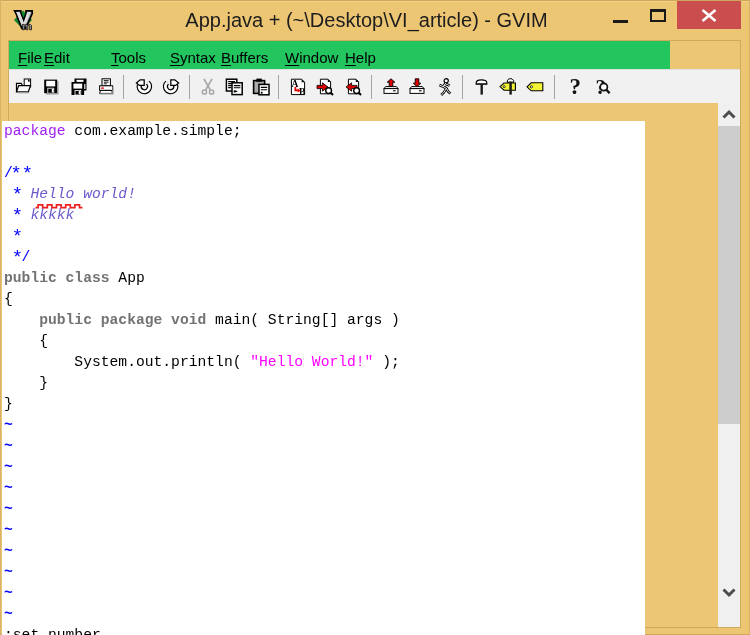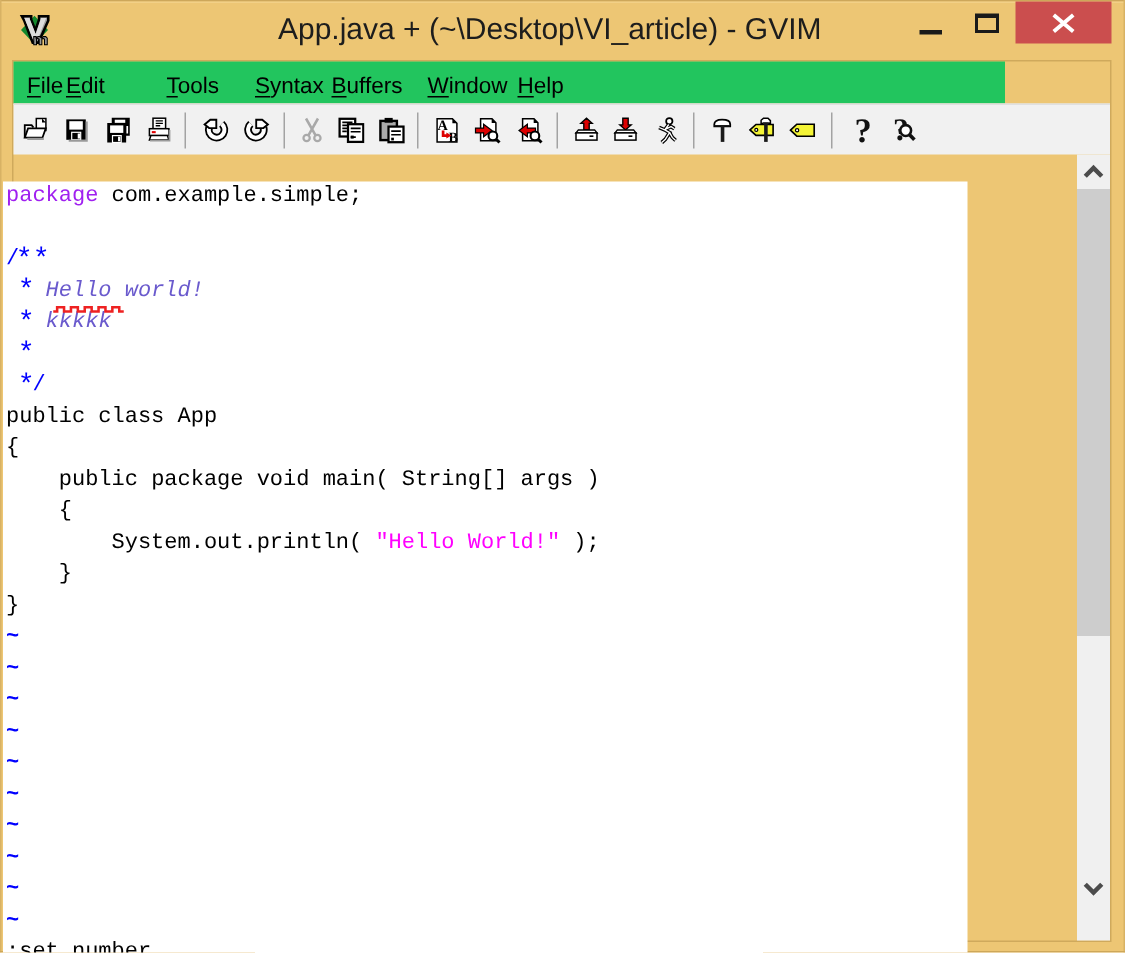--- a/index.html
+++ b/index.html
@@ -17,21 +17,21 @@
   .mi{position:absolute;top:0;height:28px;line-height:33px;font-size:15px;color:#000;}
   .mi u{text-decoration:underline;text-underline-offset:2px;}
   
   #toolbar{left:9px;top:69px;width:731px;height:34px;background:#f1f1f1;border-top:1px solid #e0e0e0;box-sizing:border-box;}
   .tbi{position:absolute;top:8px;width:18px;height:18px;}
   .tsep{position:absolute;top:5px;width:1px;height:24px;background:#a3a3a3;}
   
   #textarea{left:2px;top:103px;width:643px;height:524px;background:#fff;margin-top:18px;}
   #code{position:absolute;left:2px;top:0;margin:0;font-family:"Liberation Mono",monospace;
         font-size:14.67px;line-height:21px;white-space:pre;color:#000;}
-  .kw{color:#000000;font-weight:normal;}
+  .kw{color:#737373;font-weight:bold;}
   .pp{color:#a020f0;}
   .cm{color:#0000ff;}
   .sp{color:#6a5acd;font-style:italic;}
   .st{color:#ff00ff;}
   .nt{color:#0000ff;font-weight:bold;}
   .spell{}
   .star{display:inline-block;transform:scale(1.28) translateY(0.8px);}
   
   #sbar{left:718px;top:103px;width:21.5px;height:524px;background:#f0f0f0;}
   #sthumb{position:absolute;left:0;top:23px;width:21.5px;height:298px;background:#cdcdcd;}

